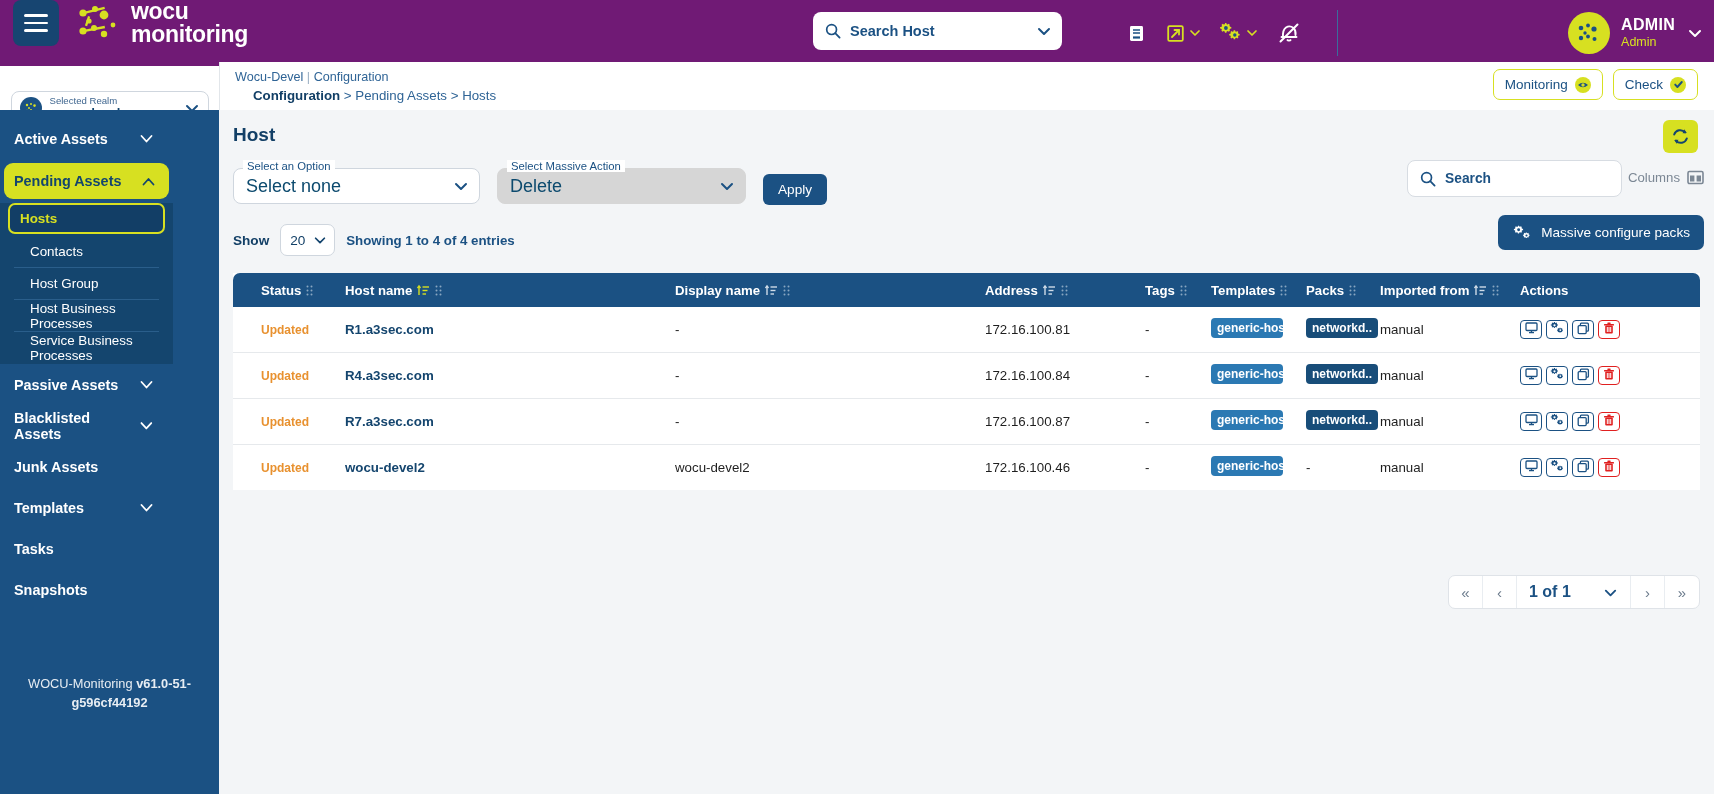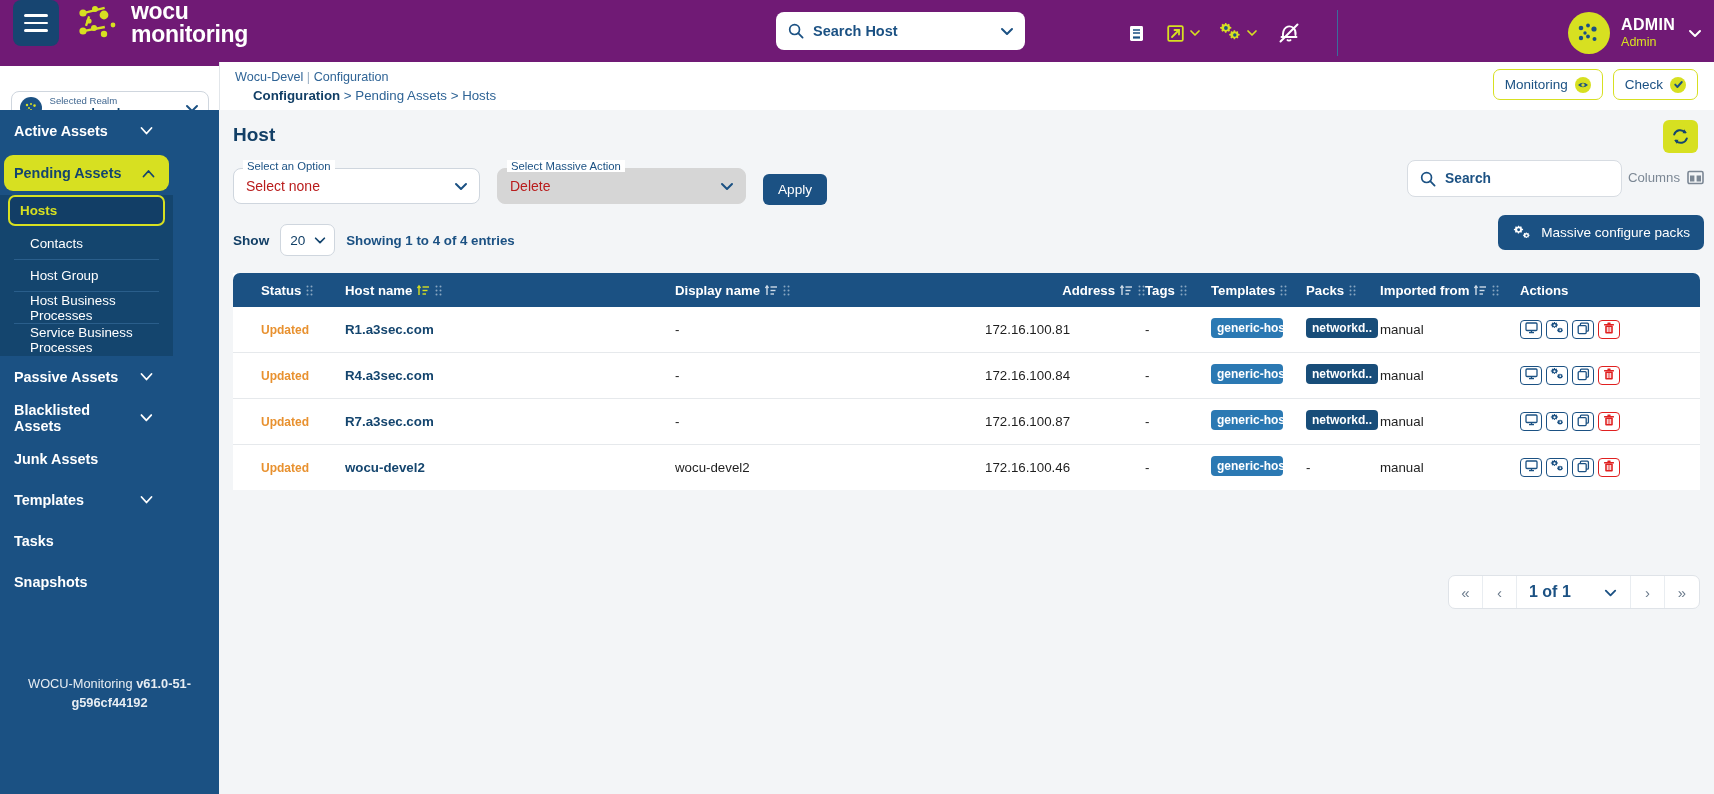--- a/index.html
+++ b/index.html
@@ -25,21 +25,21 @@
   }
   .burger span { display: block; width: 24px; height: 2.6px; background: #ffffff; border-radius: 2px; }
 
   .brand { display: flex; align-items: center; margin-left: 18px; gap: 10px; }
   .brand-logo { width: 44px; height: 36px; }
   .brand-text { color: #fff; line-height: 1.02; }
   .brand-text .l1 { font-size: 23px; font-weight: 700; letter-spacing: -0.3px; }
   .brand-text .l2 { font-size: 23px; font-weight: 700; letter-spacing: -0.3px; }
 
   .host-search {
-    position: absolute; left: 776px; top: 12px; width: 249px; height: 38px;
+    position: absolute; left: 813px; top: 12px; width: 249px; height: 38px;
     background: #fff; border-radius: 8px;
     display: flex; align-items: center; padding: 0 10px 0 12px; gap: 9px;
     cursor: text;
   }
   .host-search .ph { color: #1b5183; font-size: 14.5px; font-weight: 700; flex: 1; }
 
   .topicons { position: absolute; left: 1120px; top: 0; height: 66px; display: flex; align-items: center; gap: 6px; }
   .ticon { display: flex; align-items: center; gap: 3px; padding: 5px 6px; cursor: pointer; }
 
   .topdivider { position: absolute; left: 1337px; top: 10px; width: 1px; height: 46px; background: #3a6c9c; }
@@ -93,21 +93,21 @@
   }
   .tabs {
     position: absolute; top: 110px; left: 0; width: 219px; height: 34px;
     background: #fff; display: flex; align-items: center; gap: 22px; padding-left: 22px;
   }
   .tab { font-size: 13.4px; color: #7c8b99; cursor: pointer; padding-bottom: 2px; }
   .tab.active { color: #1b5183; font-weight: 700; }
   .tab-underline { position: absolute; top: 144px; left: 109px; width: 97px; height: 9px;
       background: #d7e021; border-radius: 0 0 9px 9px; }
 
-  .sb-list { position: absolute; top: 0; left: 0; width: 173px; }
+  .sb-list { position: absolute; top: 8px; left: 0; width: 173px; }
   .sb-group {
     height: 41px; display: flex; align-items: center; justify-content: space-between;
     padding: 0 18px 0 14px; color: #ffffff; font-size: 14.4px; font-weight: 700; cursor: pointer;
   }
   .sb-group.hl {
     background: #d7e021; color: #14456e; border-radius: 9px;
     margin: 4px 4px; height: 36px; padding: 0 12px 0 10px;
   }
   .sub-wrap { background: #14456e; margin: 0 0 0 0; padding: 0; }
   .sb-sub {
@@ -143,21 +143,21 @@
   .fld-label {
     position: absolute; top: -8px; left: 10px; background: #f3f5f7; padding: 0 4px;
     font-size: 11.3px; color: #1b5183; z-index: 2; white-space: nowrap;
   }
   .fld-label.onwhite { background: #fff; }
   .fld-box {
     height: 36px; border: 1px solid #cfd6de; border-radius: 8px; background: #fff;
     display: flex; align-items: center; padding: 0 10px 0 12px; cursor: pointer;
   }
   .fld-box.grey { background: #d6d6d6; border-color: #d6d6d6; }
-  .fld-box .val { flex: 1; font-size: 14px; color: #b91c1c; }
+  .fld-box .val { flex: 1; font-size: 18px; color: #0c4a6e; }
   .w247 { width: 247px; }
   .w249 { width: 249px; }
   .apply-btn {
     margin-top: 6px; height: 31px; background: #1b5183; color: #fff; border-radius: 6px;
     font-size: 13.6px; display: flex; align-items: center; padding: 0 15px; cursor: pointer;
   }
 
   .showrow { position: absolute; left: 14px; top: 114px; display: flex; align-items: center; gap: 11px; }
   .showrow .lbl { font-size: 13.6px; color: #123f66; font-weight: 700; }
   .show-sel {
@@ -586,21 +586,21 @@
                     <circle cx="1.5" cy="1.5" r="1"></circle>
                     <circle cx="5.5" cy="1.5" r="1"></circle>
                     <circle cx="1.5" cy="5.5" r="1"></circle>
                     <circle cx="5.5" cy="5.5" r="1"></circle>
                     <circle cx="1.5" cy="9.5" r="1"></circle>
                     <circle cx="5.5" cy="9.5" r="1"></circle>
                   </g>
                 </svg>
             </span>
           </th>
-          <th style="width:160px;text-align:right;">
+          <th style="width:160px;">
             <span class="thin">
               <span>Address</span>
               <svg width="13" height="13" viewBox="0 0 13 13">
                 <line x1="2" y1="2.5" x2="2" y2="11" stroke="#cfdce8" stroke-width="1.4"></line>
                 <polyline points="0.5,4 2,2 3.5,4" fill="none" stroke="#cfdce8" stroke-width="1.4"></polyline>
                 <line x1="5.5" y1="3" x2="12" y2="3" stroke="#cfdce8" stroke-width="1.4"></line>
                 <line x1="5.5" y1="6.5" x2="10.5" y2="6.5" stroke="#cfdce8" stroke-width="1.4"></line>
                 <line x1="5.5" y1="10" x2="9" y2="10" stroke="#cfdce8" stroke-width="1.4"></line>
               </svg>
               <svg class="grip" viewBox="0 0 7 11">

